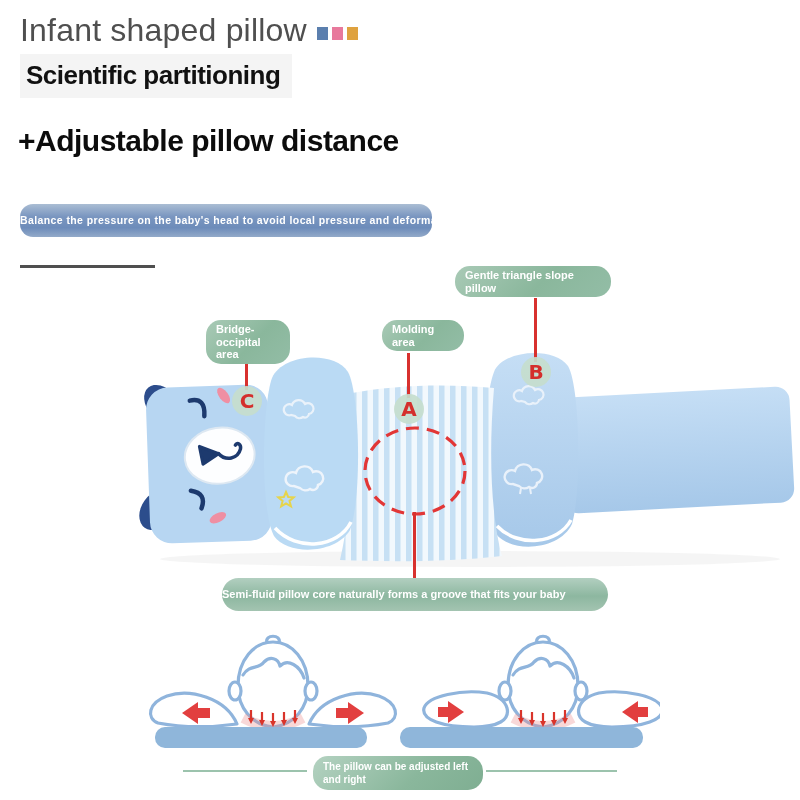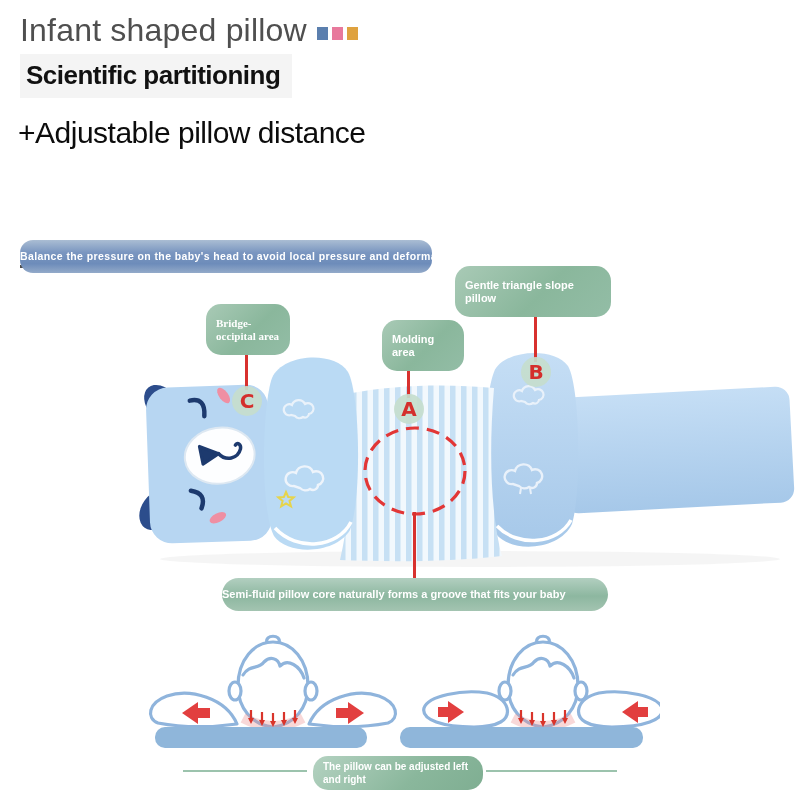--- a/index.html
+++ b/index.html
@@ -9,37 +9,37 @@
   
   .title-row{position:absolute;left:20px;top:12px;display:flex;align-items:center;gap:10px;}
   .page-title{font-size:32px;color:#4f4f4f;letter-spacing:0.2px;}
   .squares{display:flex;gap:4px;margin-top:6px;}
   .sq{width:11px;height:13px;display:inline-block;}
   .sq1{background:#5b7fae;} .sq2{background:#e8799c;} .sq3{background:#dfa23f;}
 
   .subtitle-box{position:absolute;left:20px;top:54px;background:#f4f4f4;padding:6px 12px 7px 6px;}
   .subtitle{font-size:26px;font-weight:bold;color:#111;letter-spacing:-0.5px;text-align:center;}
 
-  .heading{position:absolute;left:18px;top:116px;font-size:30px;font-weight:normal;color:#0c0c0c;
+  .heading{position:absolute;left:18px;top:124px;font-size:30px;font-weight:bold;color:#0c0c0c;
            letter-spacing:-0.5px;}
 
   
   .blue-banner{position:absolute;left:20px;top:204px;width:412px;height:33px;border-radius:13px;
     background:linear-gradient(180deg,#aabdd3 0%,#7a96c0 38%,#6d8cba 72%,#93aac9 100%);
     color:#fff;font-size:10.5px;font-weight:bold;text-align:center;line-height:33px;
-    letter-spacing:0.4px;white-space:nowrap;z-index:4;margin-top:36px;}
+    letter-spacing:0.4px;white-space:nowrap;z-index:4;}
 
   .gray-rule{position:absolute;left:20px;top:265px;width:135px;height:3px;background:#4f4f4f;}
 
   
   .pill{position:absolute;background:linear-gradient(135deg,#a9cab6 0%,#8ab79c 55%,#93bda6 100%);
     border-radius:15px;color:#fff;font-weight:bold;font-size:11px;line-height:12.5px;
-    padding:13px 10px;z-index:4;}
+    padding:3px 10px;z-index:4;}
   .pill-slope{left:455px;top:266px;width:136px;}
-  .pill-bridge{left:206px;top:304px;width:64px;font-family:Liberation Serif, serif;}
+  .pill-bridge{left:206px;top:320px;width:64px;}
   .pill-molding{left:382px;top:320px;width:62px;}
 
   .red-line{position:absolute;width:3px;background:#d8312e;z-index:2;}
   .line-c{left:245px;top:350px;height:40px;}
   .line-a{left:407px;top:353px;height:45px;}
   .line-b{left:534px;top:298px;height:64px;}
   .line-groove{left:413px;top:512px;height:66px;}
 
   .letter-dot{position:absolute;width:30px;height:30px;border-radius:50%;
     background:rgba(198,221,205,0.92);color:#d42f2c;font-weight:bold;font-size:20px;

